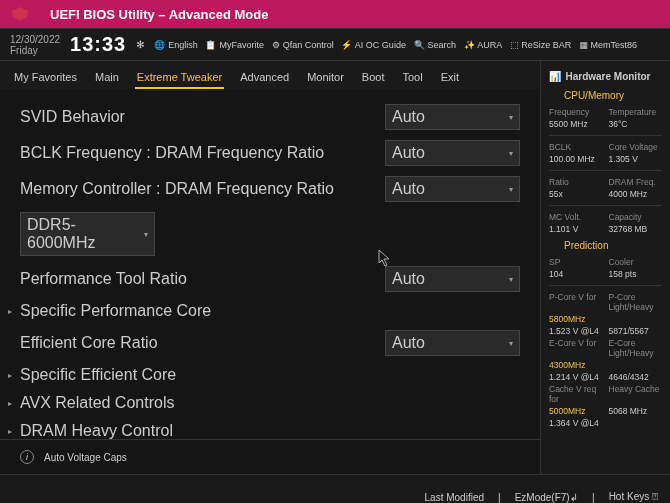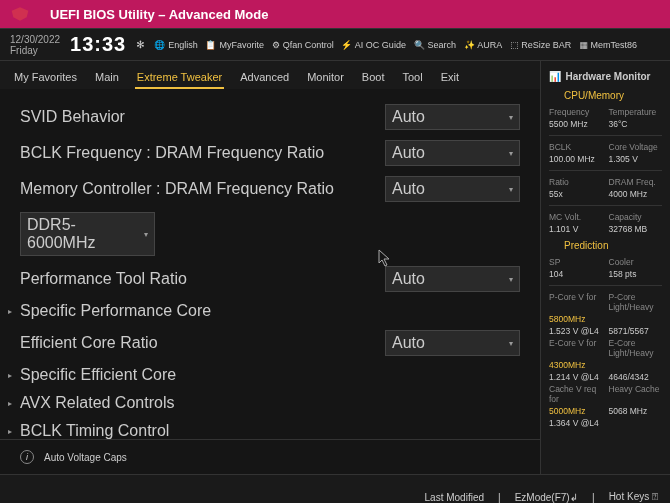--- a/index.html
+++ b/index.html
@@ -108,21 +108,21 @@
             <span class="label">Efficient Core Ratio</span>
             <div class="dropdown">Auto</div>
           </div>
           <div class="row expandable">
             <span class="label">Specific Efficient Core</span>
           </div>
           <div class="row expandable">
             <span class="label">AVX Related Controls</span>
           </div>
           <div class="row expandable">
-            <span class="label">BCLK Timing Control</span>
+            <span class="label">DRAM Heavy Control</span>
           </div>
           <div class="row expandable">
             <span class="label">DIGI+ VRM</span>
           </div>
           <div class="row expandable selected">
             <span class="label">Auto Voltage Caps</span>
           </div>
         </div>
       <svg class="cursor" width="16" height="20" viewBox="0 0 16 20">
           <path fill="none" stroke="#aaa" stroke-width="1" d="M1 1 L1 14 L4 11 L7 17 L9 16 L6 10 L11 10 Z"></path>

